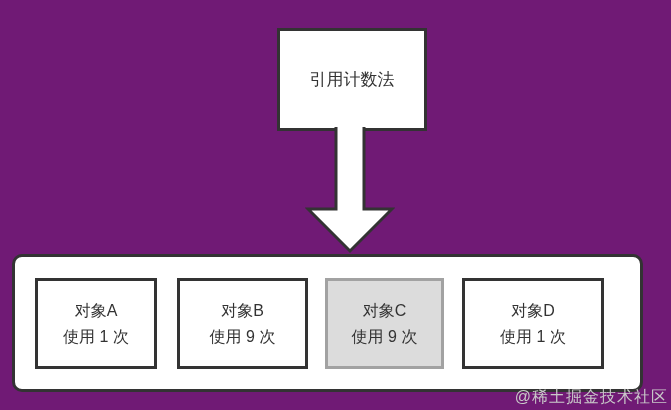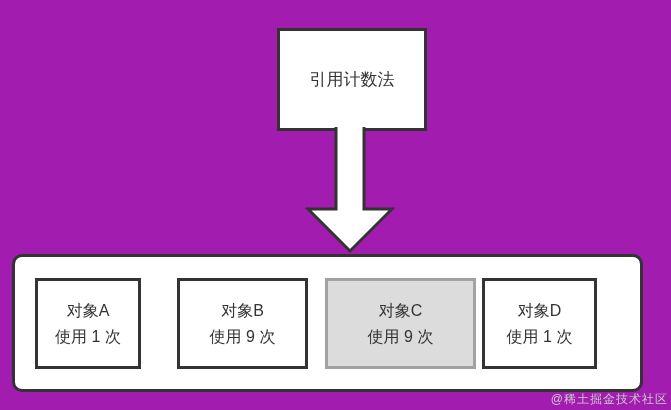--- a/index.html
+++ b/index.html
@@ -5,21 +5,21 @@
   html, body {
     margin: 0;
     padding: 0;
     background: #ffffff;
     font-family: "Liberation Sans", "DejaVu Sans", sans-serif;
   }
   .stage {
     position: relative;
     width: 671px;
     height: 410px;
-    background: #a21caf;
+    background: #701a75;
     overflow: hidden;
   }
   .title-box {
     position: absolute;
     left: 277px;
     top: 28px;
     width: 150px;
     height: 103px;
     box-sizing: border-box;
     border: 3px solid #333333;
@@ -61,29 +61,29 @@
     display: flex;
     flex-direction: column;
     align-items: center;
     justify-content: center;
     font-size: 16px;
     line-height: 26px;
     color: #333333;
     text-align: center;
     z-index: 1;
   }
-  .obj-a { left: 35px;  width: 106px; }
+  .obj-a { left: 35px;  width: 122px; }
   .obj-b { left: 177px; width: 131px; }
-  .obj-c { left: 325px; width: 151px; border-color: #a2a2a2; background: #dcdcdc; }
-  .obj-d { left: 482px; width: 115px; }
+  .obj-c { left: 325px; width: 119px; border-color: #a2a2a2; background: #dcdcdc; }
+  .obj-d { left: 462px; width: 142px; }
   .watermark {
     position: absolute;
     right: 3px;
     bottom: 2px;
-    font-size: 12px;
+    font-size: 16px;
     color: #c9c9c9;
     letter-spacing: 1px;
     z-index: 3;
   }
 </style>
 </head>
 <body>
 
 <div class="stage">
 

